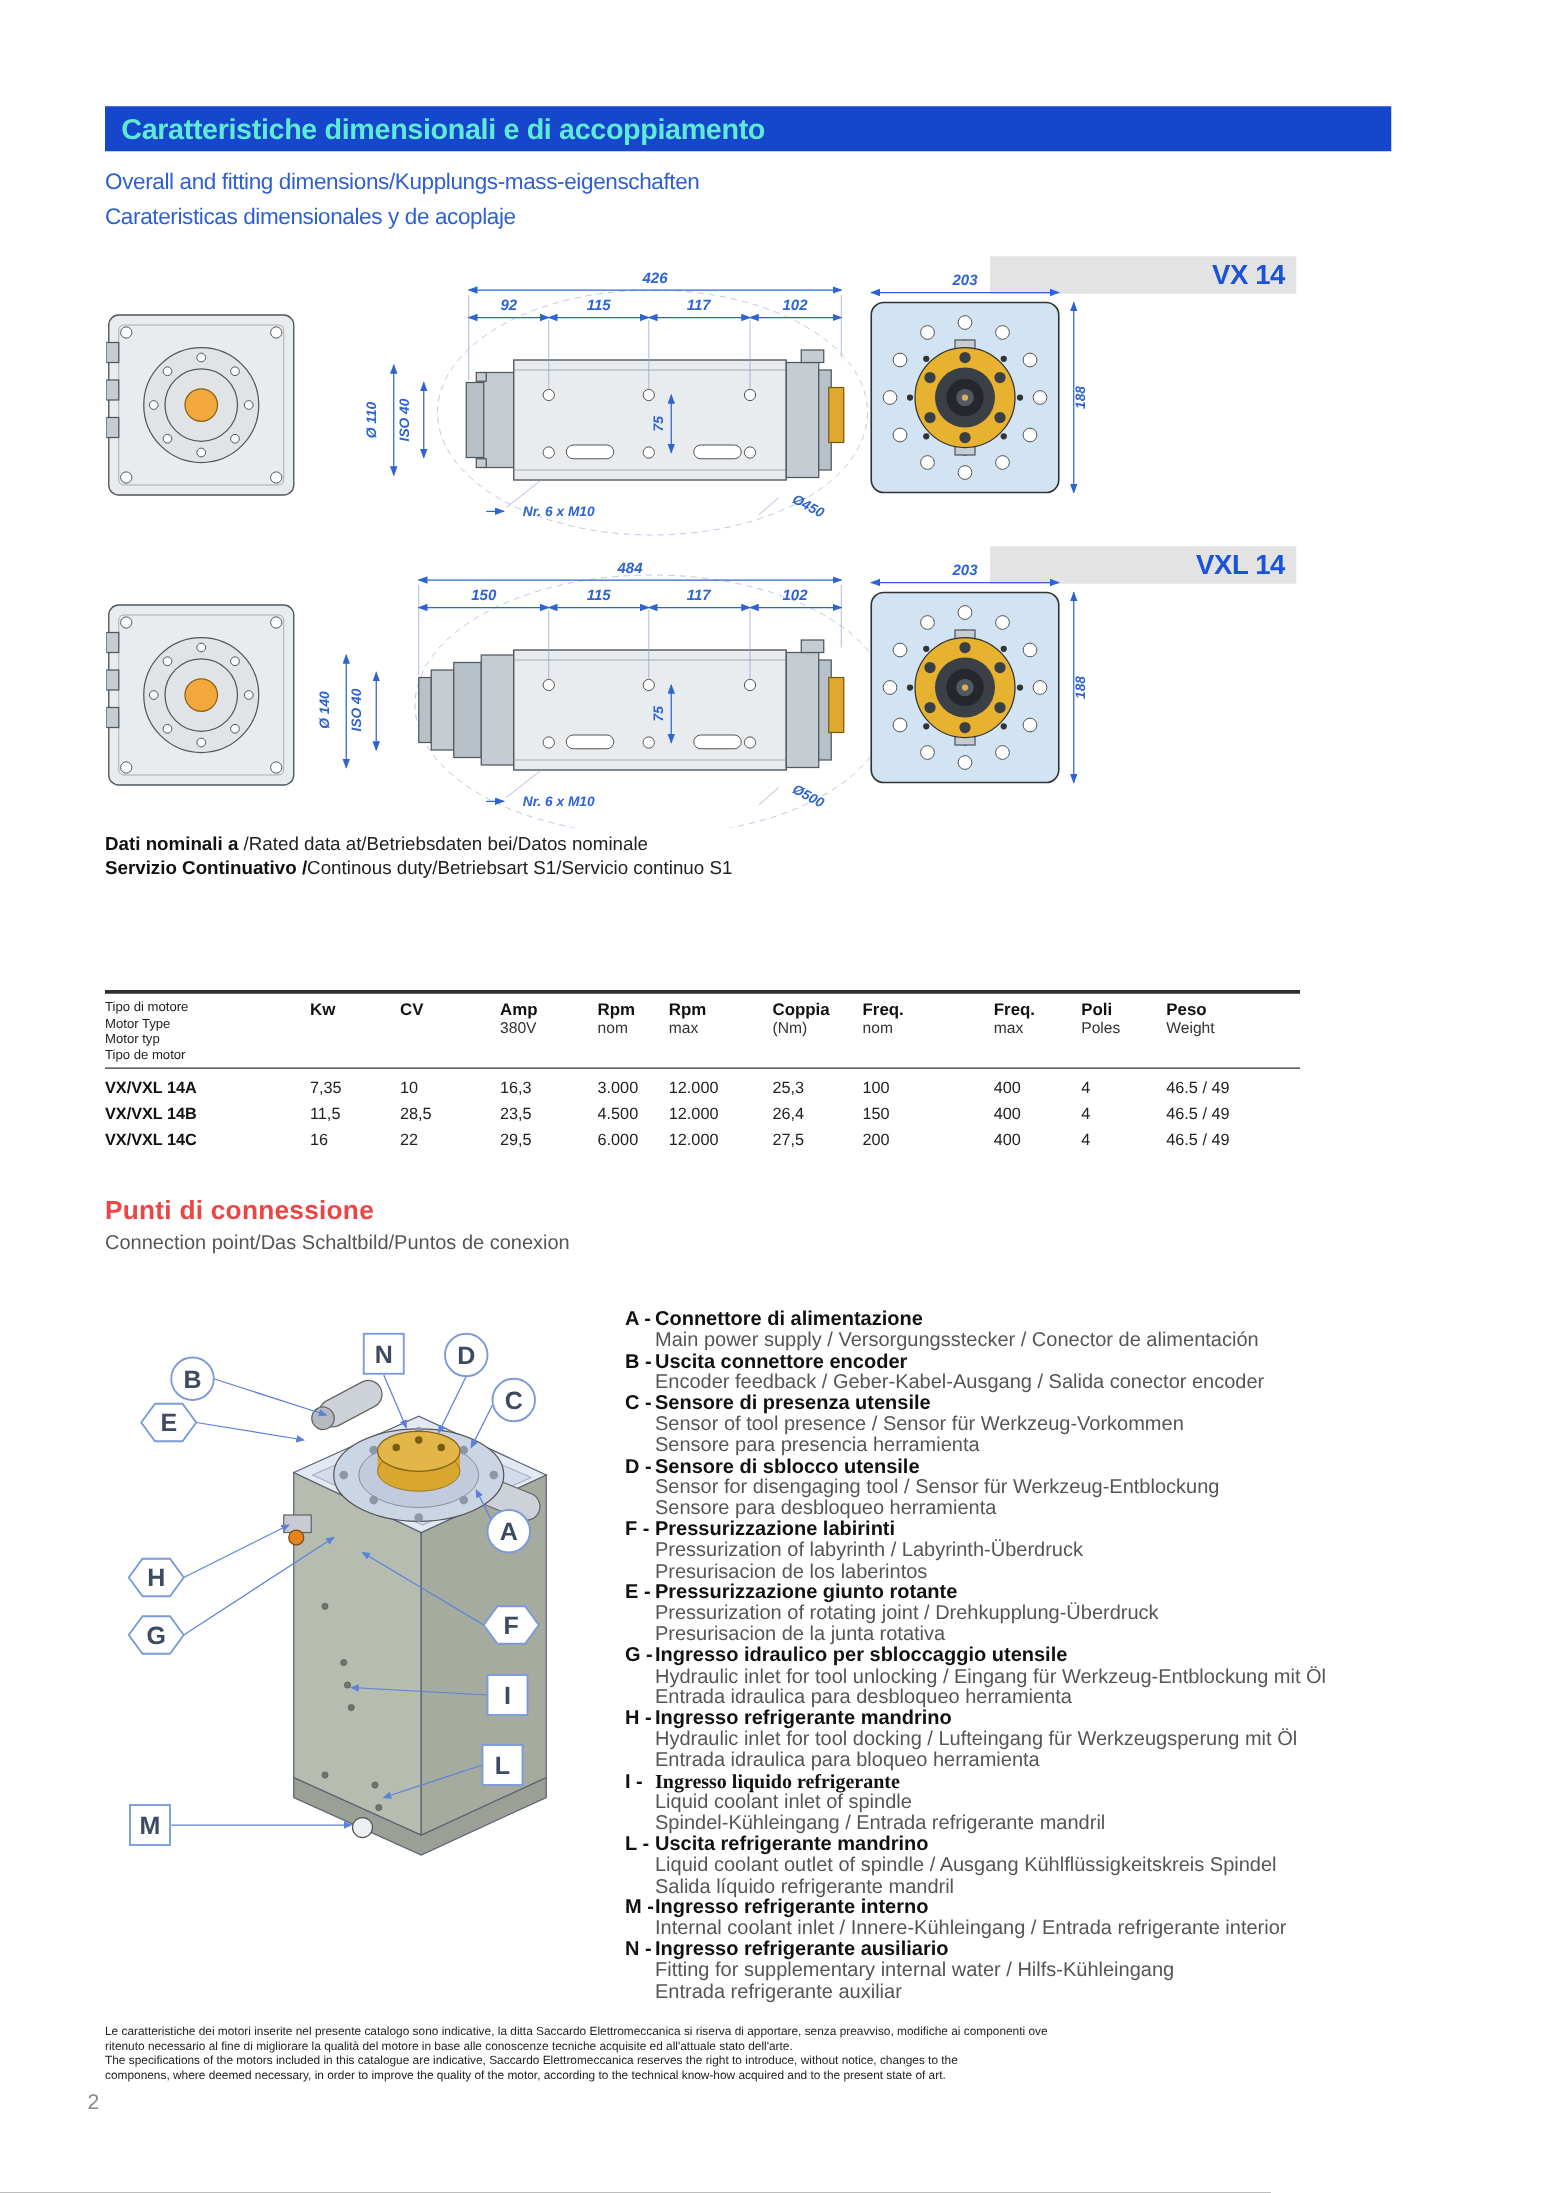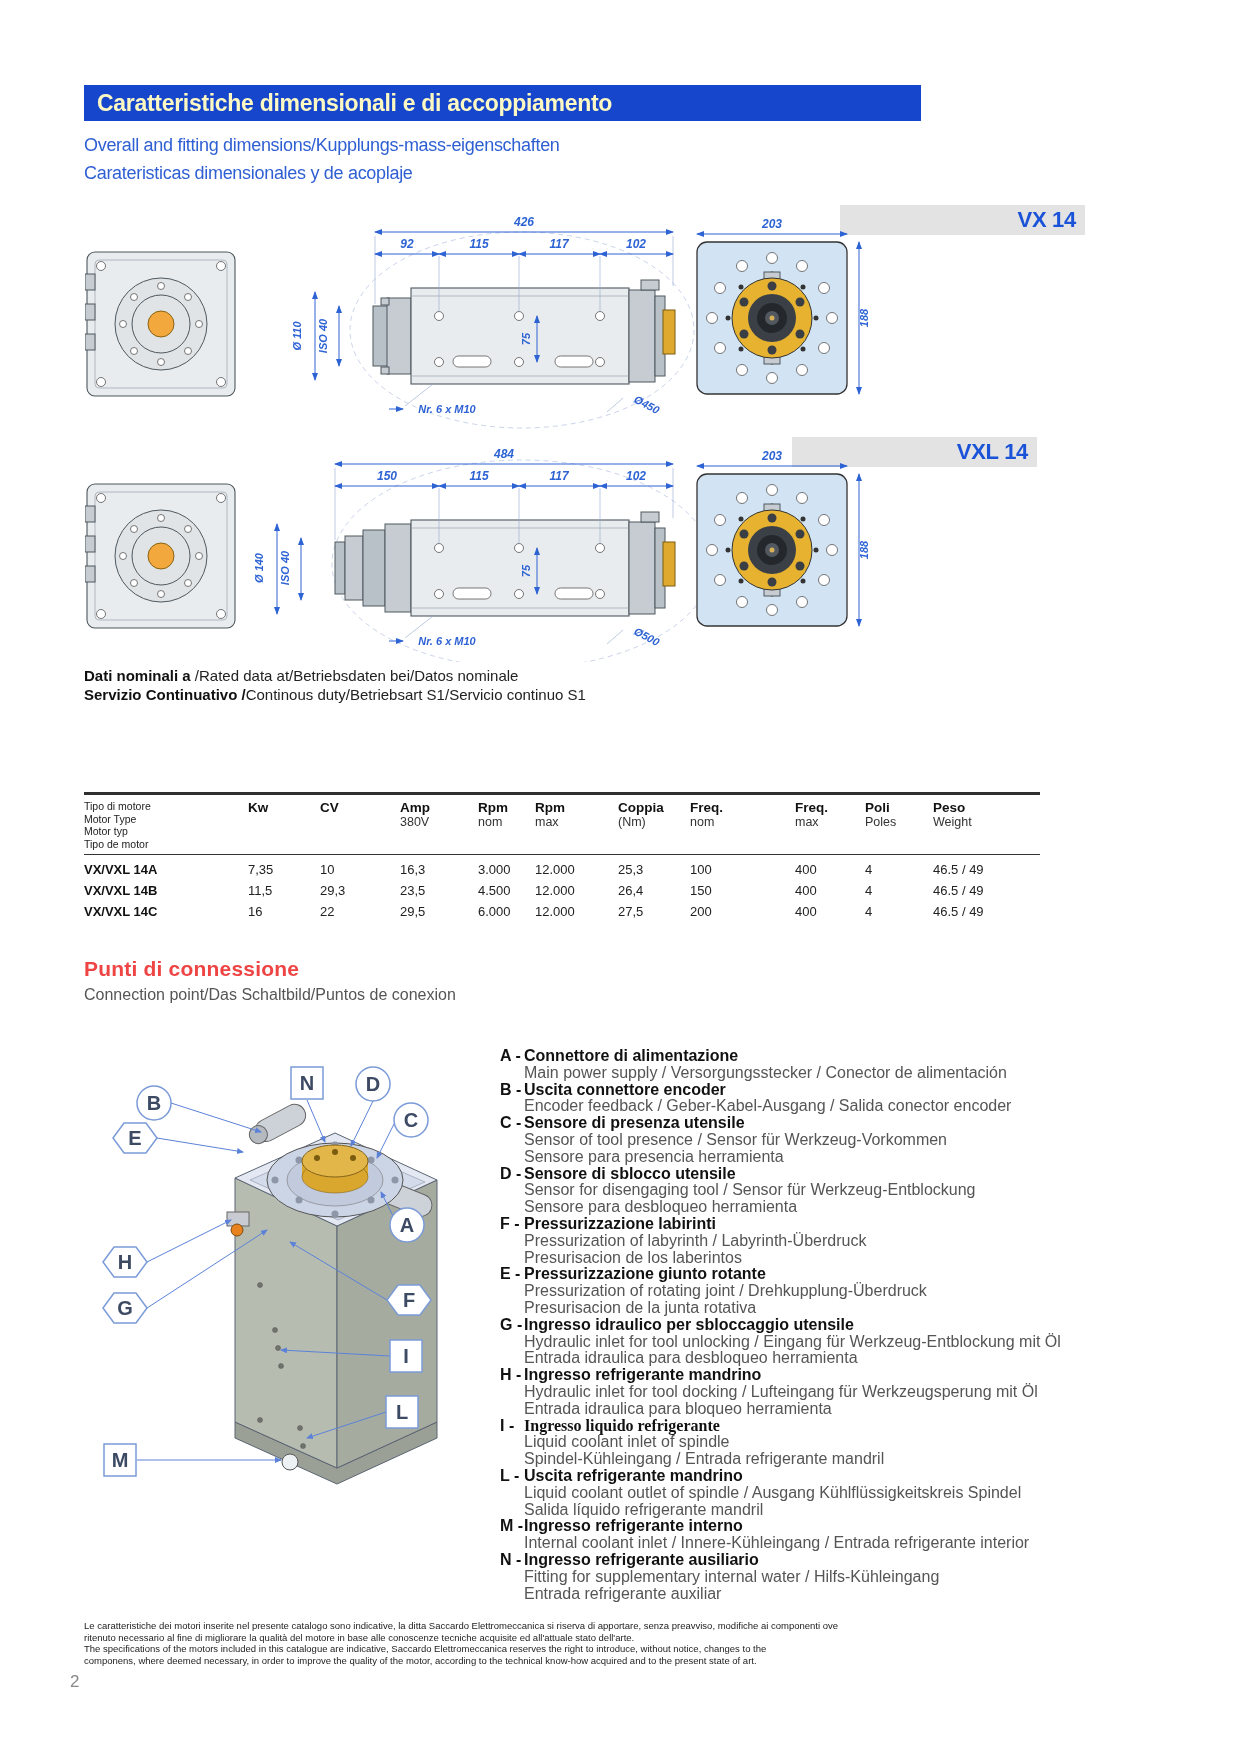--- a/index.html
+++ b/index.html
@@ -1,28 +1,28 @@
 <!DOCTYPE html>
 <html><head>
 <meta charset="utf-8">
 <style>
   html,body{margin:0;padding:0;background:#888;}
   .page{position:relative;width:1241px;height:1754px;background:#ffffff;overflow:hidden;
         font-family:"Liberation Sans",sans-serif;color:#1a1a1a;}
   
-  .title-bar{position:absolute;left:84px;top:85px;width:837px;height:36px;background:#1646cb;
-             color:#fef9c3;font-size:23px;font-weight:600;line-height:36px;padding-left:13px;
+  .title-bar{position:absolute;left:84px;top:85px;width:1029px;height:36px;background:#1646cb;
+             color:#5eead4;font-size:23px;font-weight:600;line-height:36px;padding-left:13px;
              box-sizing:border-box;letter-spacing:-0.3px;}
   .subtitle{position:absolute;left:84px;top:131px;color:#2e5fd3;font-size:18px;line-height:28px;
             letter-spacing:-0.3px;}
   
   .model-tag{position:absolute;left:792px;width:245px;height:30px;background:#e3e3e3;
              color:#1a53d8;font-size:22px;font-weight:bold;text-align:right;line-height:30px;
              padding-right:9px;box-sizing:border-box;letter-spacing:-0.3px;}
-  .tag-vx{top:205px;margin-left:48px;} .tag-vxl{top:437px;}
+  .tag-vx{top:205px;} .tag-vxl{top:437px;}
   .drawing{position:absolute;left:85px;width:960px;height:218px;}
   .draw-vx{top:212px;} .draw-vxl{top:444px;}
   
   .dim-t{fill:#2e63d4;font:italic 700 12px "Liberation Sans",sans-serif;text-anchor:middle;}
   .dim-s{fill:#2e63d4;font:italic 700 11px "Liberation Sans",sans-serif;text-anchor:middle;}
   .dim-l{stroke:#2e63d4;stroke-width:1;fill:none;}
   .ext{stroke:#93a7d0;stroke-width:0.6;fill:none;}
   .steel{fill:#e9ecee;stroke:#4e585f;stroke-width:1.1;}
   .steel2{fill:#e0e4e7;stroke:#4e585f;stroke-width:1;}
   .steel3{fill:#c6ccd2;stroke:#4e585f;stroke-width:1;}
@@ -410,21 +410,21 @@
           <div>12.000</div>
           <div>25,3</div>
           <div>100</div>
           <div>400</div>
           <div>4</div>
           <div>46.5 / 49</div>
         </div>
         <div class="t-grid t-row">
           <div class="model">VX/VXL 14B</div>
           <div>11,5</div>
-          <div>29,3</div>
+          <div>28,5</div>
           <div>23,5</div>
           <div>4.500</div>
           <div>12.000</div>
           <div>26,4</div>
           <div>150</div>
           <div>400</div>
           <div>4</div>
           <div>46.5 / 49</div>
         </div>
         <div class="t-grid t-row">

